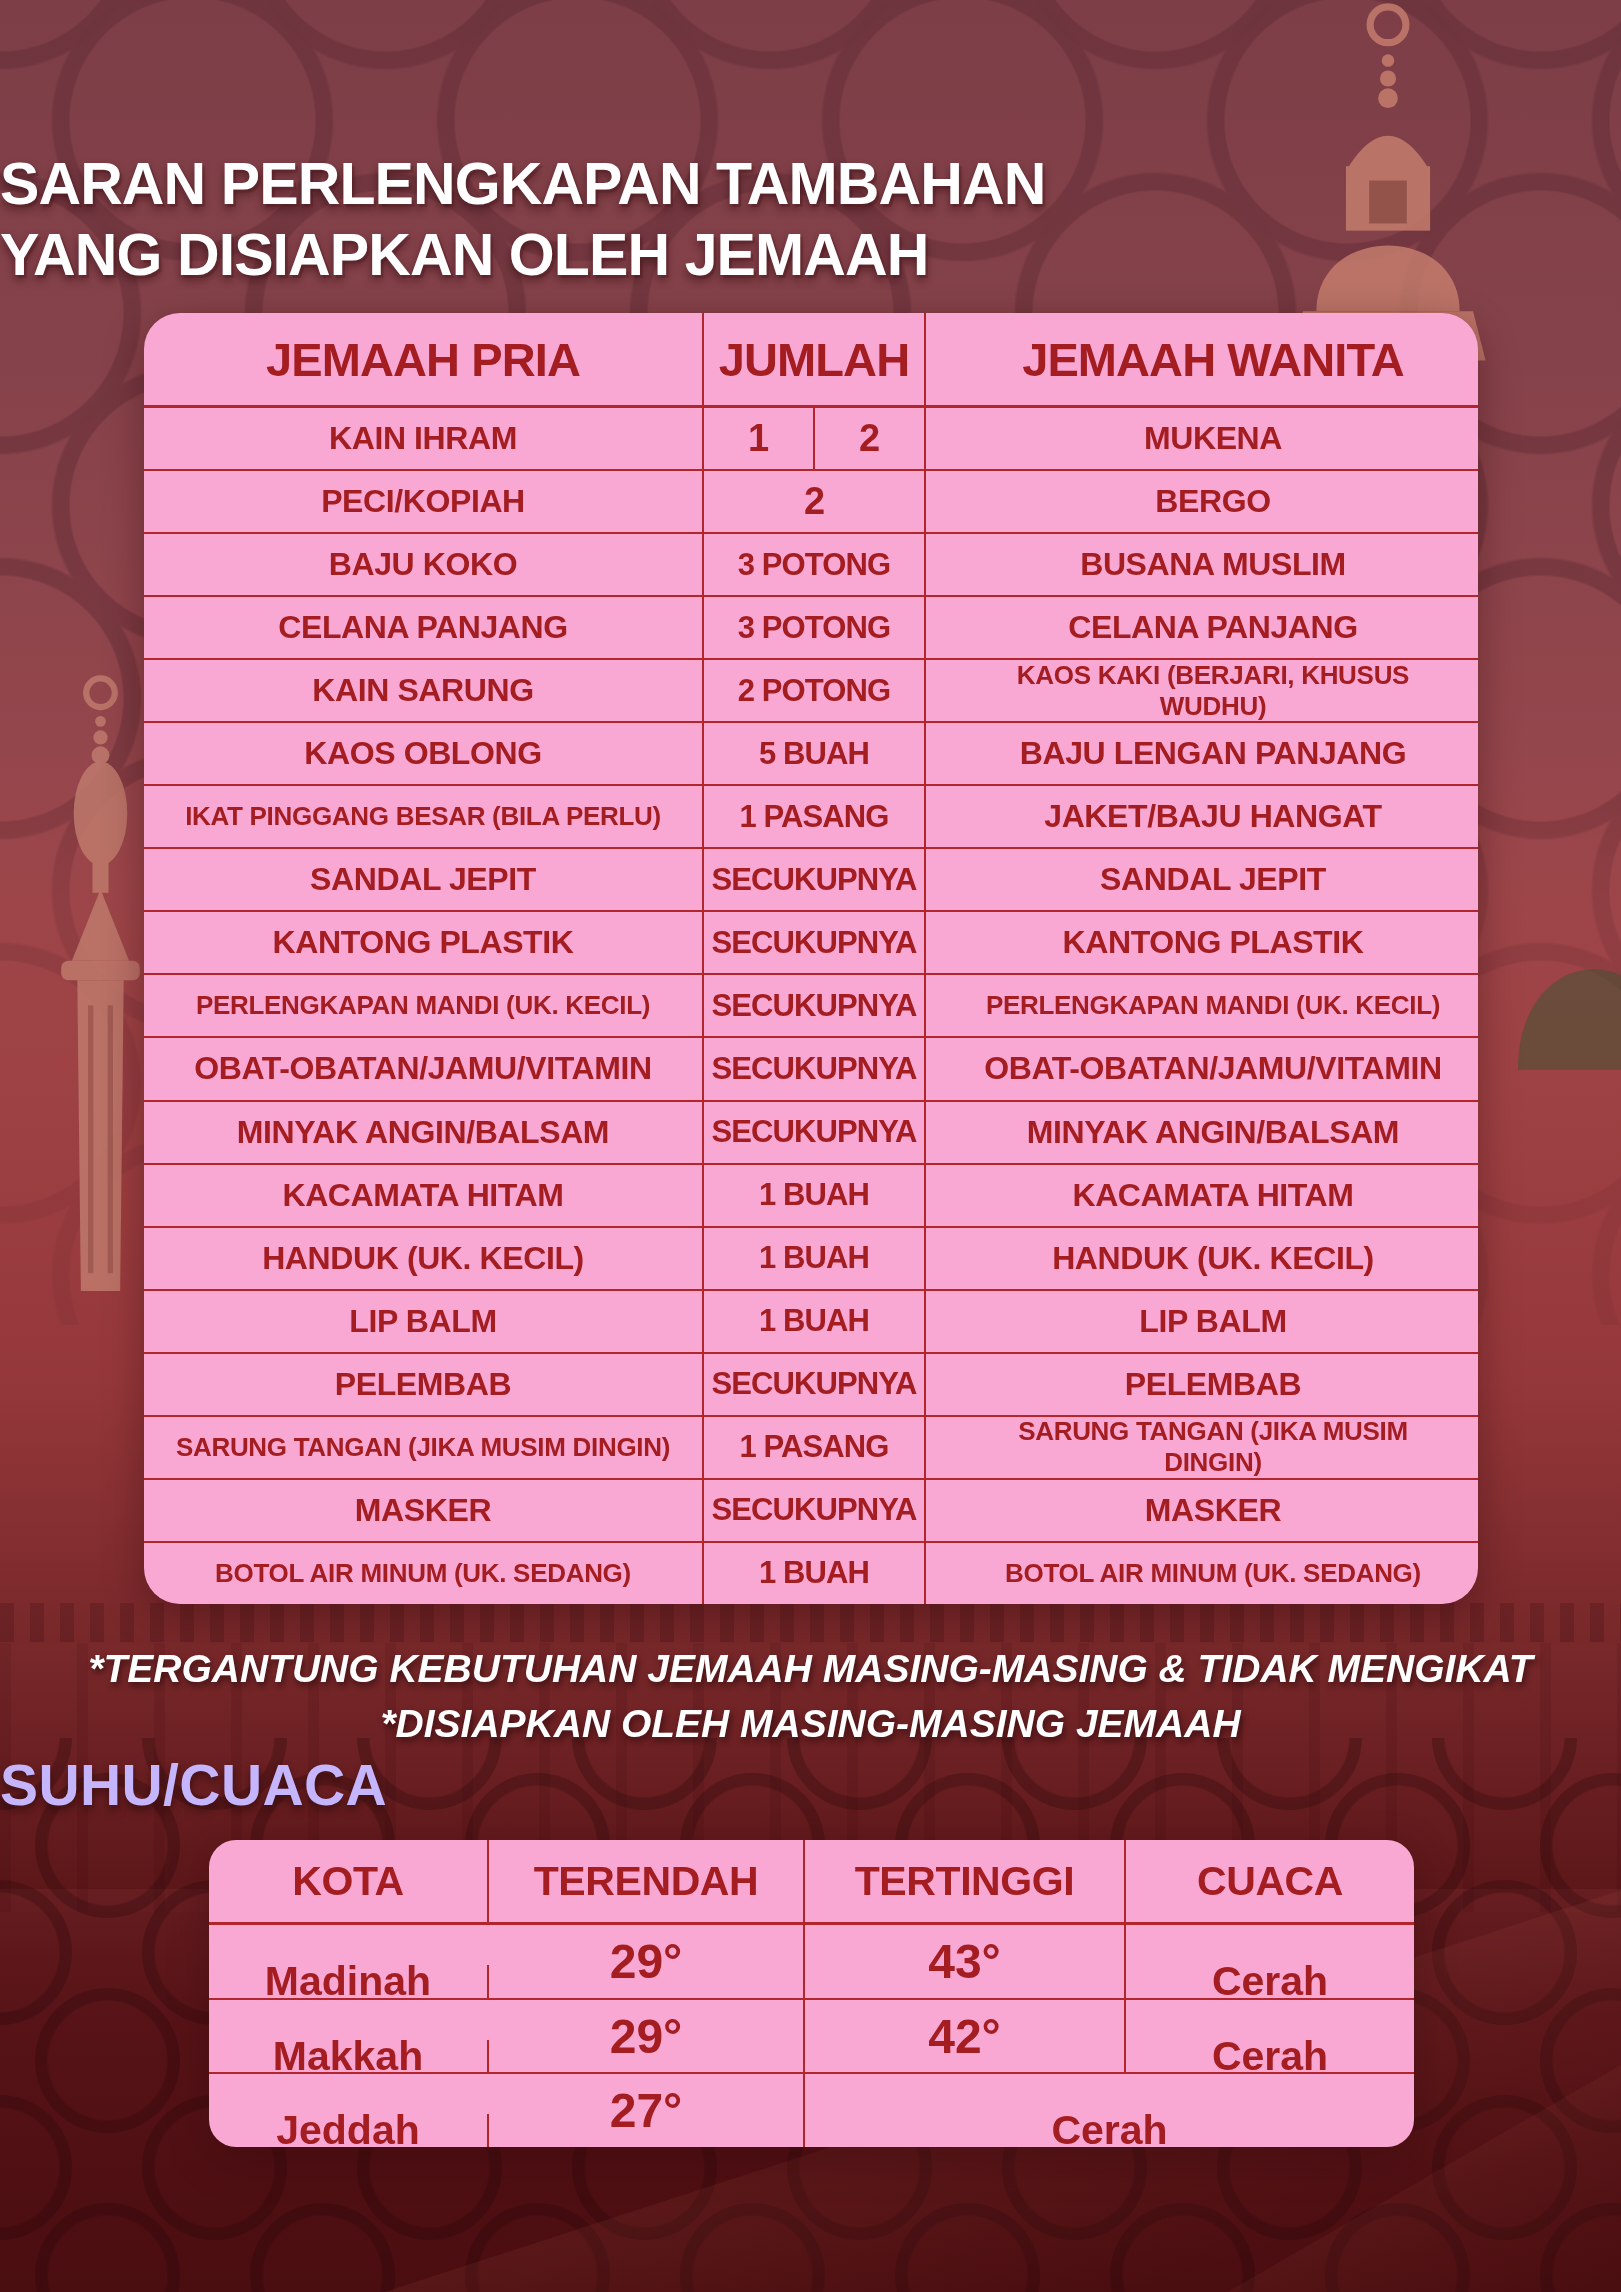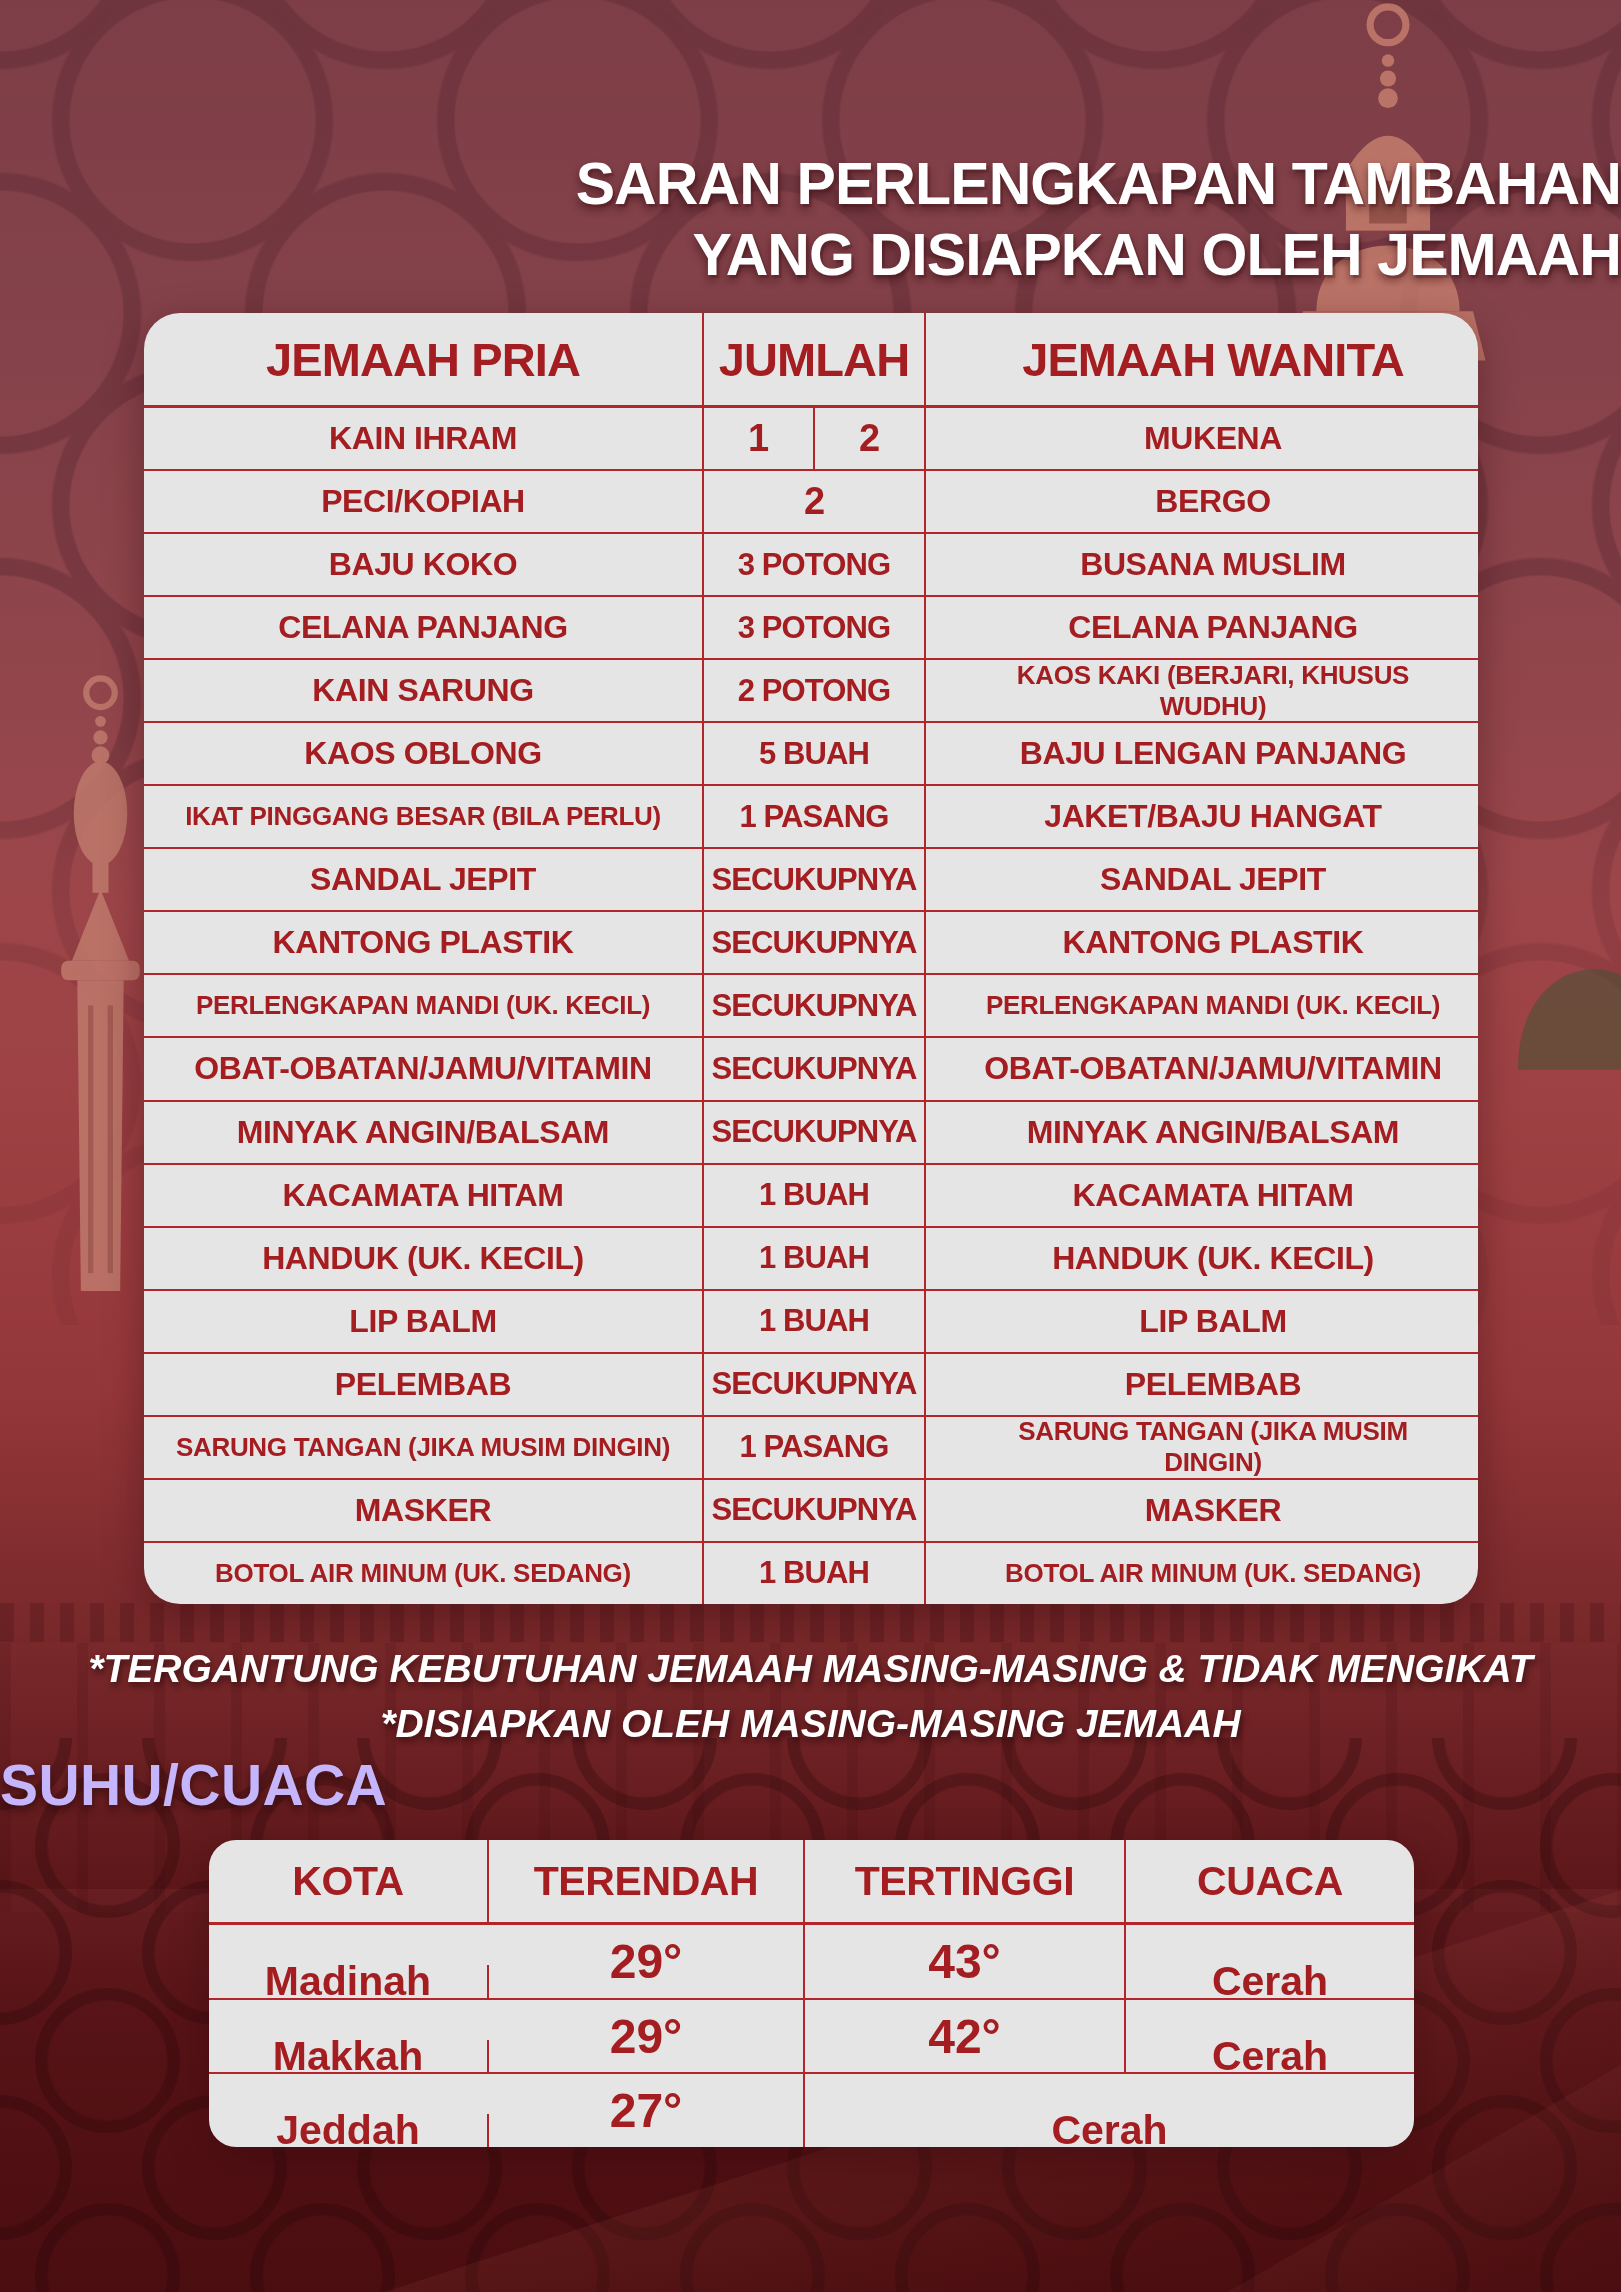--- a/index.html
+++ b/index.html
@@ -29,25 +29,25 @@
     background:repeating-linear-gradient(90deg, rgba(58,12,14,.55) 0 14.3px, rgba(120,40,40,.30) 14.3px 30px);}
   .pillars{position:absolute;left:0;right:0;top:1643px;height:269px;opacity:.5;
     background:repeating-linear-gradient(90deg, rgba(70,16,18,.28) 0 10.7px, rgba(150,60,55,.10) 10.7px 77px);}
   .ray{position:absolute;pointer-events:none;}
   .ray.r1{left:-179px;bottom:-72px;width:2149px;height:233px;transform:rotate(-18deg);
     background:linear-gradient(180deg, rgba(200,100,85,.10), rgba(200,100,85,0));}
   .ray.r2{left:269px;bottom:-125px;width:2149px;height:179px;transform:rotate(-30deg);
     background:linear-gradient(180deg, rgba(200,100,85,.08), rgba(200,100,85,0));}
   .deco{position:absolute;pointer-events:none;}
   
-  .title{position:absolute;top:149px;left:0;width:1621px;text-align:right;color:#fff;
+  .title{position:absolute;top:149px;left:0;width:1621px;text-align:left;color:#fff;
     font-weight:700;font-size:59px;line-height:71px;letter-spacing:-0.9px;
     text-shadow:0 5.4px 9px rgba(46,8,12,.55), 2.7px 2.7px 0 rgba(90,25,30,.30);}
   
-  .card{position:absolute;background:#e5e5e5;box-shadow:0 12.5px 39px rgba(50,8,12,.40);overflow:hidden;}
+  .card{position:absolute;background:#f9a8d4;box-shadow:0 12.5px 39px rgba(50,8,12,.40);overflow:hidden;}
   .card.main{left:144px;top:313px;width:1334px;height:1291px;border-radius:36px;display:flex;flex-direction:column;}
   .card.weather{left:209px;top:1840px;width:1205px;height:307px;border-radius:27px;display:flex;flex-direction:column;}
   .row{display:flex;flex:1;min-height:0;border-bottom:2.7px solid #b2252a;}
   .row:last-child{border-bottom:none;}
   .row.thead{flex:none;height:92px;border-bottom:3.6px solid #b2252a;}
   .cell{display:flex;align-items:center;justify-content:center;text-align:center;
     color:#a41d21;font-weight:700;padding:0 18px;box-sizing:border-box;}
   .c1{width:560px;border-right:2.7px solid #b2252a;}
   .c2{width:222px;border-right:2.7px solid #b2252a;padding:0 5.4px;}
   .c3{flex:1;padding-left:40px;}

